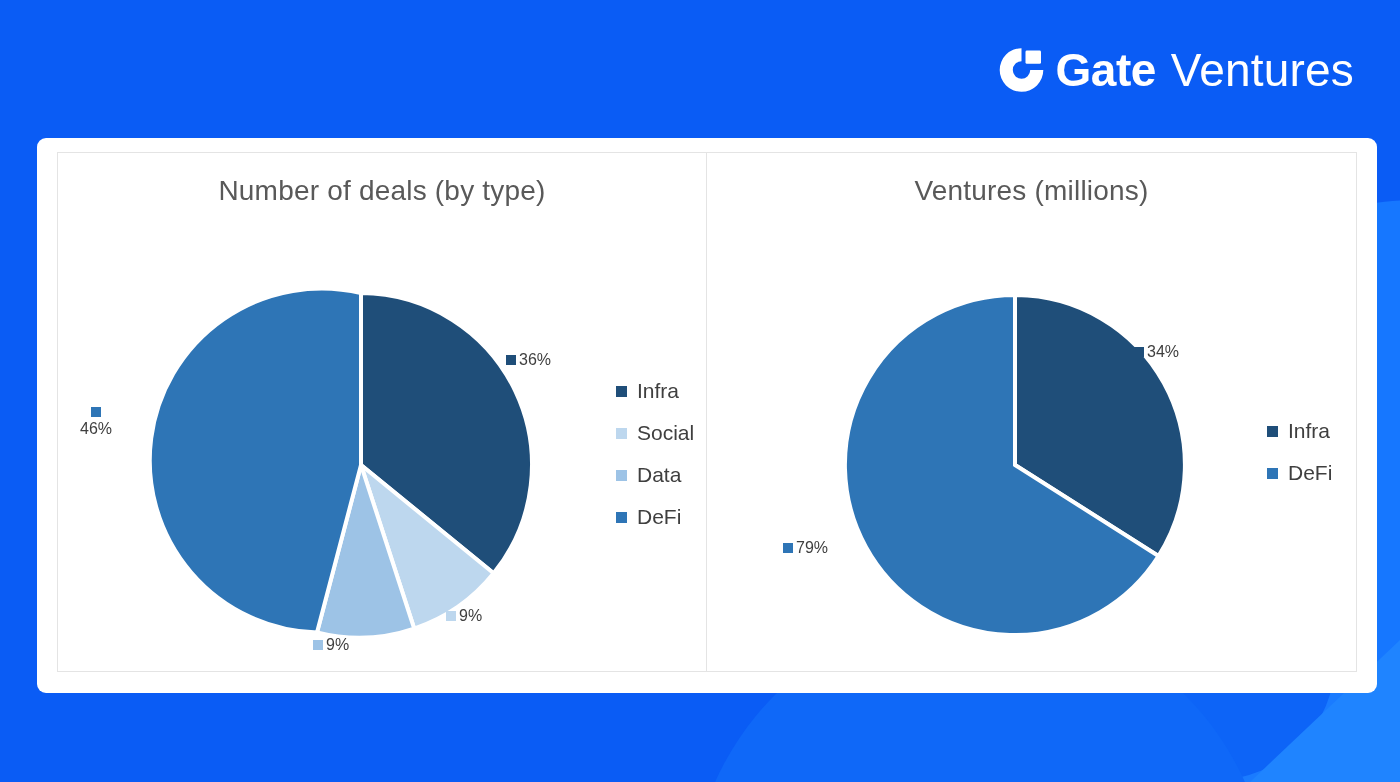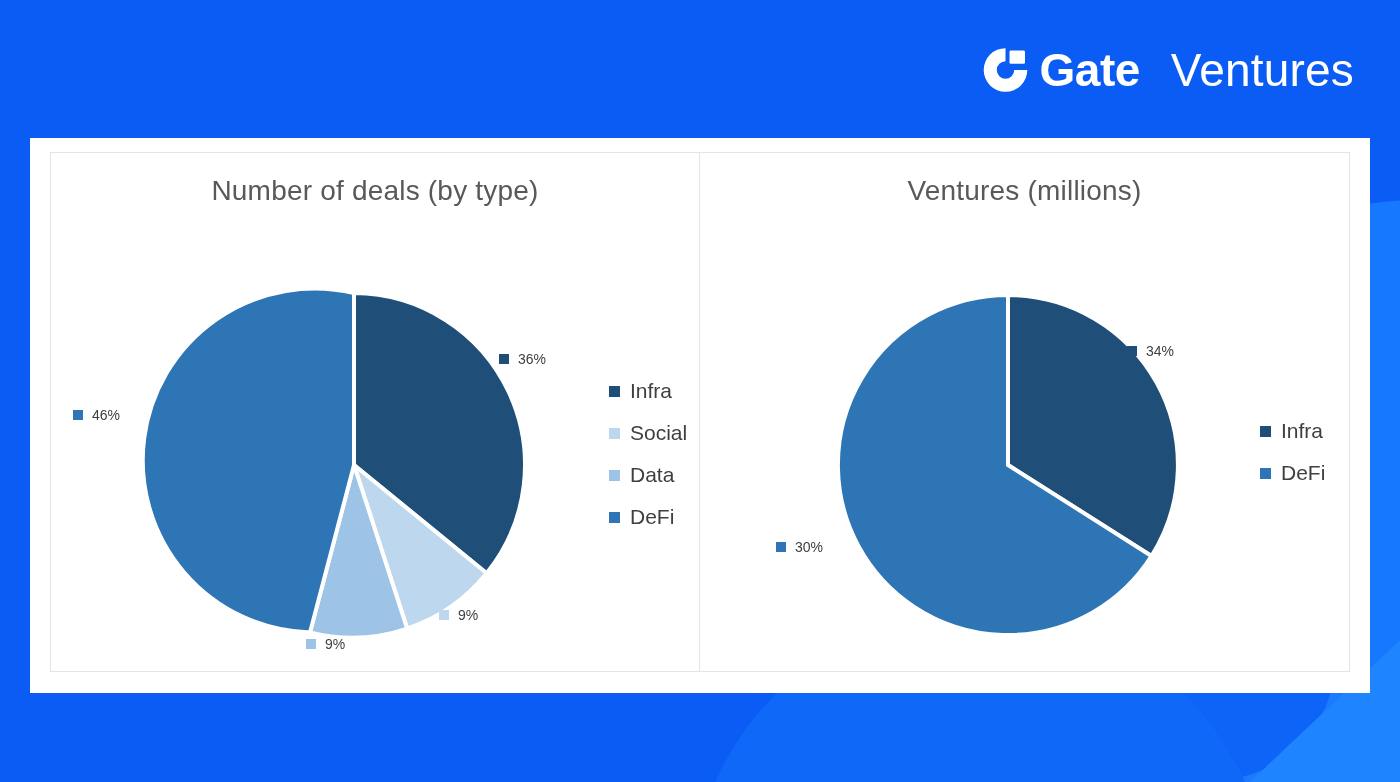--- a/index.html
+++ b/index.html
@@ -10,24 +10,25 @@
     position:relative;
     overflow:hidden;
   }
 
   
   #bg-decor { position:absolute; inset:0; z-index:0; }
 
   
   .slide-panel{
     position:absolute;
-    left:30px; top:138px;
+    left:37px; top:138px;
     width:1340px; height:555px;
     background:#ffffff;
     z-index:2;
+    border-radius:9px;
   }
   .charts-row{
     position:absolute;
     left:20px; top:14px;
     width:1300px; height:520px;
     display:flex;
   }
   .chart-box{
     position:relative;
     height:100%;
@@ -47,22 +48,22 @@
     letter-spacing:.2px;
   }
 
   .pie-wrap{ position:absolute; inset:0; }
 
   
   .data-label{
     position:absolute;
     display:flex;
     align-items:center;
-    gap:9px;
-    font-size:14px;
+    gap:3px;
+    font-size:16px;
     color:#3f3f3f;
     white-space:nowrap;
   }
   .data-label .swatch{
     width:10px; height:10px;
     display:inline-block;
     flex:0 0 auto;
   }
 
   
@@ -103,21 +104,21 @@
     color:#ffffff;
     letter-spacing:-.5px;
     line-height:1;
   }
   .brand-ventures{
     font-size:46px;
     font-weight:400;
     color:#ffffff;
     letter-spacing:.2px;
     line-height:1;
-    margin-left:28px;
+    margin-left:12px;
   }
 </style>
 </head>
 <body>
 
 <svg id="bg-decor" width="1400" height="782" viewBox="0 0 1400 782" aria-hidden="true">
   <defs>
     <clipPath id="clipAll">
         <rect x="0" y="0" width="1400" height="782"></rect>
       </clipPath>
@@ -168,21 +169,21 @@
       <div class="data-label" style="left:388px; top:454px;">
         <span class="swatch" style="background:#BDD7EE;"></span>
         <span>9%</span>
       </div>
 
       <div class="data-label" style="left:255px; top:483px;">
         <span class="swatch" style="background:#9DC3E6;"></span>
         <span>9%</span>
       </div>
 
-      <div class="data-label" style="left:22px; top:254px;">
+      <div class="data-label" style="left:22px; top:254px;flex-direction:column;">
         <span class="swatch" style="background:#2E75B6;"></span>
         <span>46%</span>
       </div>
 
       <div class="legend" style="left:558px; top:226px;">
         <div class="legend-item">
           <span class="swatch" style="background:#1F4E79;"></span>
           <span>Infra</span>
         </div>
         <div class="legend-item">
@@ -212,21 +213,21 @@
         </svg>
       </div>
 
       <div class="data-label" style="left:427px; top:190px;">
         <span class="swatch" style="background:#1F4E79;"></span>
         <span>34%</span>
       </div>
 
       <div class="data-label" style="left:76px; top:386px;">
         <span class="swatch" style="background:#2E75B6;"></span>
-        <span>30%</span>
+        <span>79%</span>
       </div>
 
       <div class="legend" style="left:560px; top:266px;">
         <div class="legend-item">
           <span class="swatch" style="background:#1F4E79;"></span>
           <span>Infra</span>
         </div>
         <div class="legend-item">
           <span class="swatch" style="background:#2E75B6;"></span>
           <span>DeFi</span>

